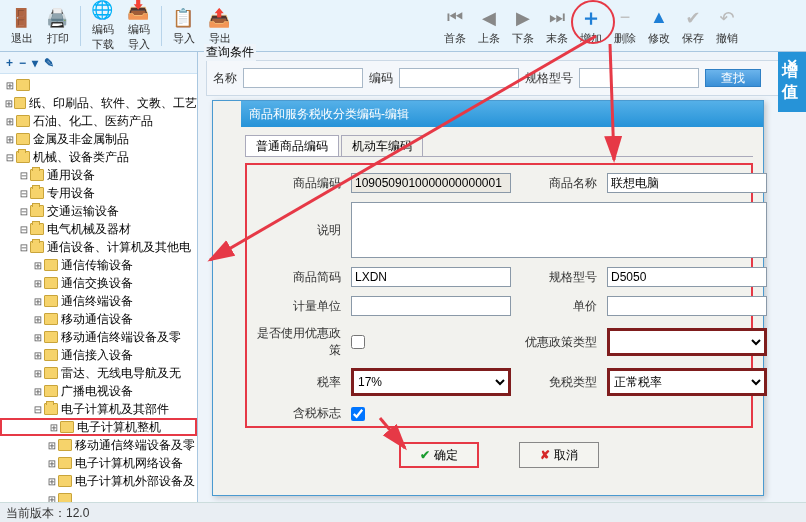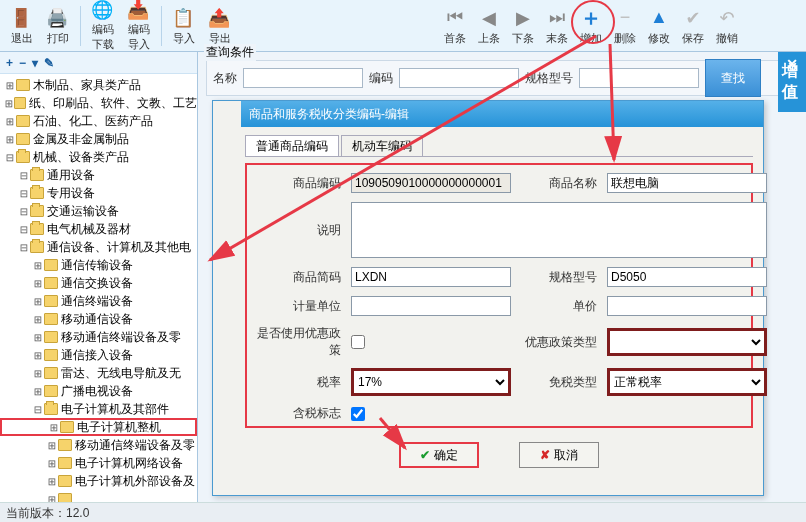--- a/index.html
+++ b/index.html
@@ -29,21 +29,21 @@
   .tree-item .txt { }
   .tree-item.red-box { border:2px solid #e63946; }
   .lvl0{padding-left:4px}.lvl1{padding-left:18px}.lvl2{padding-left:32px}.lvl3{padding-left:46px}
 
   .mainpane { flex:1; background:#eef4fa; position:relative; }
 
   
   .queryband { background:#f4f7fb; border:1px solid #ccd9e6; height:36px; margin:8px; display:flex; align-items:center; padding:0 6px; gap:6px; }
   .qlabel{ color:#333; }
   .qinput{ height:20px; border:1px solid #a8b8c8; background:#fff; width:120px; padding:0 2px;}
-  .qbtn { background:linear-gradient(#6bb4ec,#3a8fd6); color:#fff; border:1px solid #2f7fc4; height:38px; width:56px; cursor:pointer;}
+  .qbtn { background:linear-gradient(#6bb4ec,#3a8fd6); color:#fff; border:1px solid #2f7fc4; height:18px; width:56px; cursor:pointer;}
 
   
   .rightcap{ position:absolute; right:0; top:52px; width:28px; height:60px; background:#2693d8; color:#fff; font-size:16px; font-weight:bold; writing-mode:horizontal-tb; display:flex; align-items:center; justify-content:center; padding:4px;}
   .closex{ position:absolute; right:8px; top:56px; color:#fff; font-size:14px; font-weight:bold;}
 
   
   .modal { position:absolute; left:212px; top:100px; width:552px; height:396px; background:#f2f2ee; border:1px solid #4a9ad0; box-shadow:2px 2px 6px rgba(0,0,0,.2);}
   .modal-title{ background:linear-gradient(#55b0e8,#2693d8); color:#fff; height:26px; line-height:26px; padding:0 8px; font-size:12px;margin-left:28px;}
   .modal-body{ padding:8px 10px;margin-left:22px; }
   .tabs { border-bottom:1px solid #aab; display:flex; height:22px;}
@@ -147,21 +147,20 @@
     <div class="sidebar-toolbar">
       <span>+</span>
       <span>−</span>
       <span>▾</span>
       <span>✎</span>
     </div>
     <div class="tree" id="tree">
         <div class="tree-item lvl0">
           <span class="twist">⊞</span>
           <span class="fold"></span>
-          <span class="txt">木制品、家具类产品</span>
         </div>
         <div class="tree-item lvl0">
           <span class="twist">⊞</span>
           <span class="fold"></span>
           <span class="txt">纸、印刷品、软件、文教、工艺</span>
         </div>
         <div class="tree-item lvl0">
           <span class="twist">⊞</span>
           <span class="fold"></span>
           <span class="txt">石油、化工、医药产品</span>

